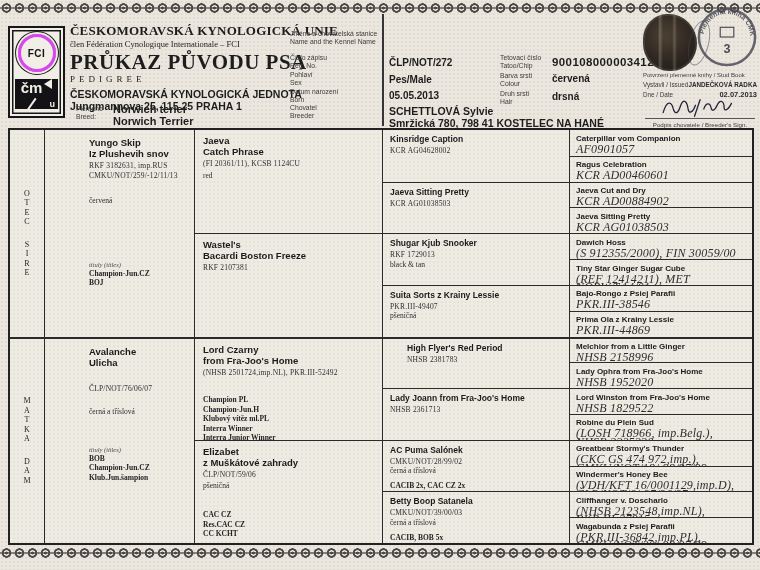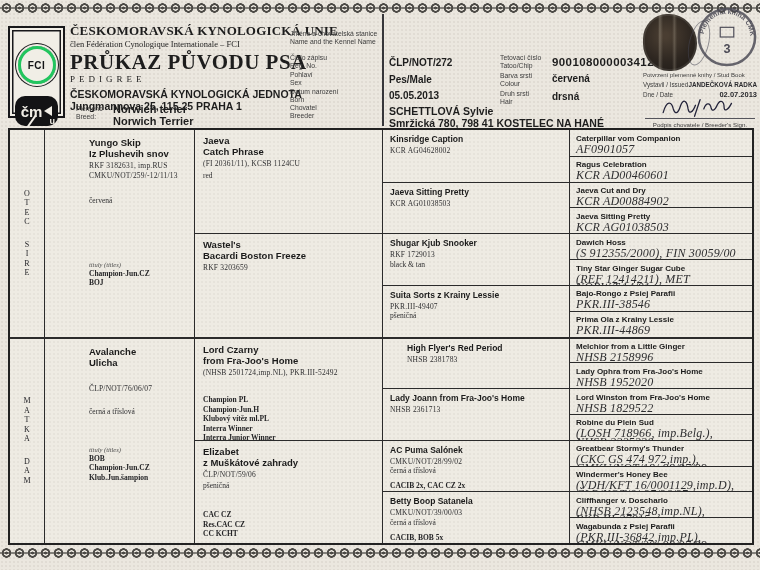--- a/index.html
+++ b/index.html
@@ -25,26 +25,26 @@
   .chain.top{ top:2px; }
   .chain.bottom{ top:547px; }
 
   
   .header{ position:absolute; left:0; top:12px; width:760px; height:116px; }
 
   .fci-logo{ position:absolute; left:8px; top:14px; width:57px; height:92px;
     border:2px solid #17171a; background:#f1eee6;
     box-shadow: inset 0 0 0 2px #f1eee6, inset 0 0 0 3.5px #17171a;
     padding:6px 5px 4px; }
-  .fci-ring{ width:38px; height:38px; margin:12px auto; border:3px solid #22c55e; border-radius:50%;
+  .fci-ring{ width:38px; height:38px; margin:0 auto; border:3px solid #d946ef; border-radius:50%;
     display:flex; align-items:center; justify-content:center;
     font:bold 10px "Liberation Sans",sans-serif; letter-spacing:0.5px; color:#141416;
     box-shadow:0 0 0 2px #f1eee6, 0 0 0 3px #1a1a1d; }
   .cmu{ margin-top:7px; height:30px; background:#131315; color:#f1eee6; position:relative;
-    display:flex; align-items:center; justify-content:center; font:bold 15px "Liberation Sans",sans-serif;border-radius:10px; }
+    display:flex; align-items:flex-start; justify-content:center; font:bold 15px "Liberation Sans",sans-serif; }
   .cmu-tri{ width:0; height:0; border-top:5px solid transparent; border-bottom:5px solid transparent;
     border-right:8px solid #f1eee6; margin-left:2px; }
   .cmu-u{ position:absolute; right:3px; bottom:0; font:bold 9px "Liberation Sans",sans-serif; color:#f1eee6; }
   .cmu::after{ content:""; position:absolute; left:8px; bottom:3px; width:16px; height:1.6px;
     background:#f1eee6; transform:rotate(-55deg); }
 
   .h-center{ position:absolute; left:70px; top:12px; width:302px; text-align:left; }
   .l1{ font:bold 13px/14px "Liberation Serif",serif; letter-spacing:0.2px; }
   .l2{ font:8.5px/10px "Liberation Serif",serif; margin-top:1px; }
   .l3{ font:bold 21px/23px "Liberation Serif",serif; margin-top:2px; letter-spacing:0.5px; }
@@ -267,21 +267,21 @@
 
   <div class="cell g2 bt0" style="grid-column:3;grid-row:1/5;">
     <div class="nm pre">Jaeva
 Catch Phrase</div>
     <div class="rg pre">(FI 20361/11), KCSB 1124CU</div>
     <div class="clr" style="margin-top:2px;">red</div>
   </div>
   <div class="cell g2" style="grid-column:3;grid-row:5/9;">
     <div class="nm pre">Wastel's
 Bacardi Boston Freeze</div>
-    <div class="rg pre">RKF 3203659</div>
+    <div class="rg pre">RKF 2107381</div>
   </div>
   <div class="cell g2 thick" style="grid-column:3;grid-row:9/13;">
     <div class="nm pre">Lord Czarny
 from Fra-Joo's Home</div>
     <div class="rg pre">(NHSB 2501724,imp.NL), PKR.III-52492</div>
     <div class="tt pre" style="margin-top:18px;">Champion PL
 Champion-Jun.H
 Klubový vítěz ml.PL
 Interra Winner
 Interra Junior Winner</div>

